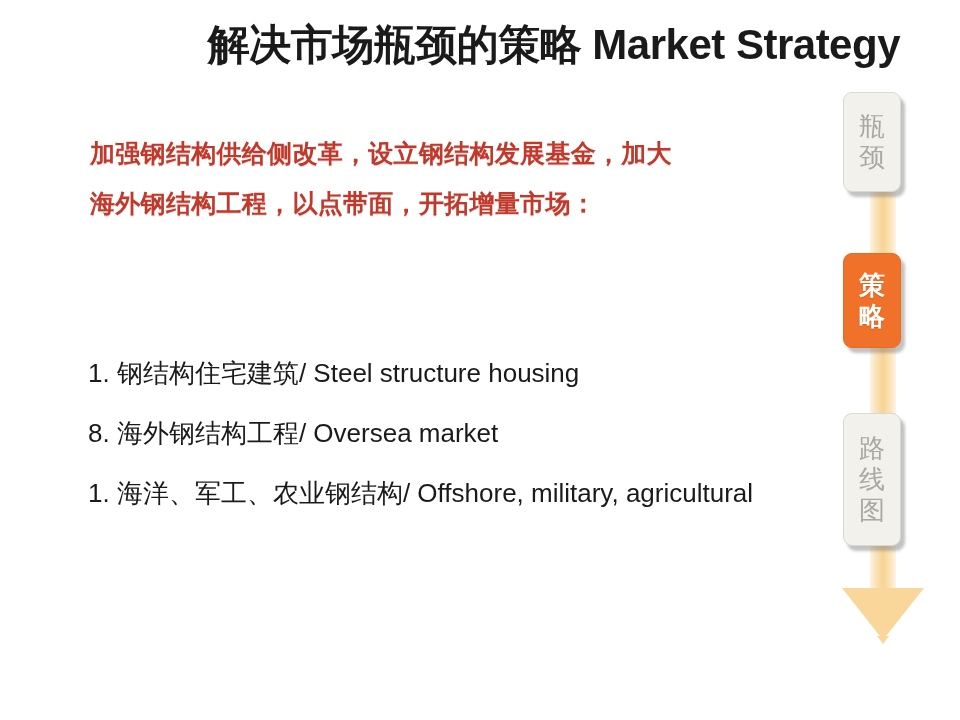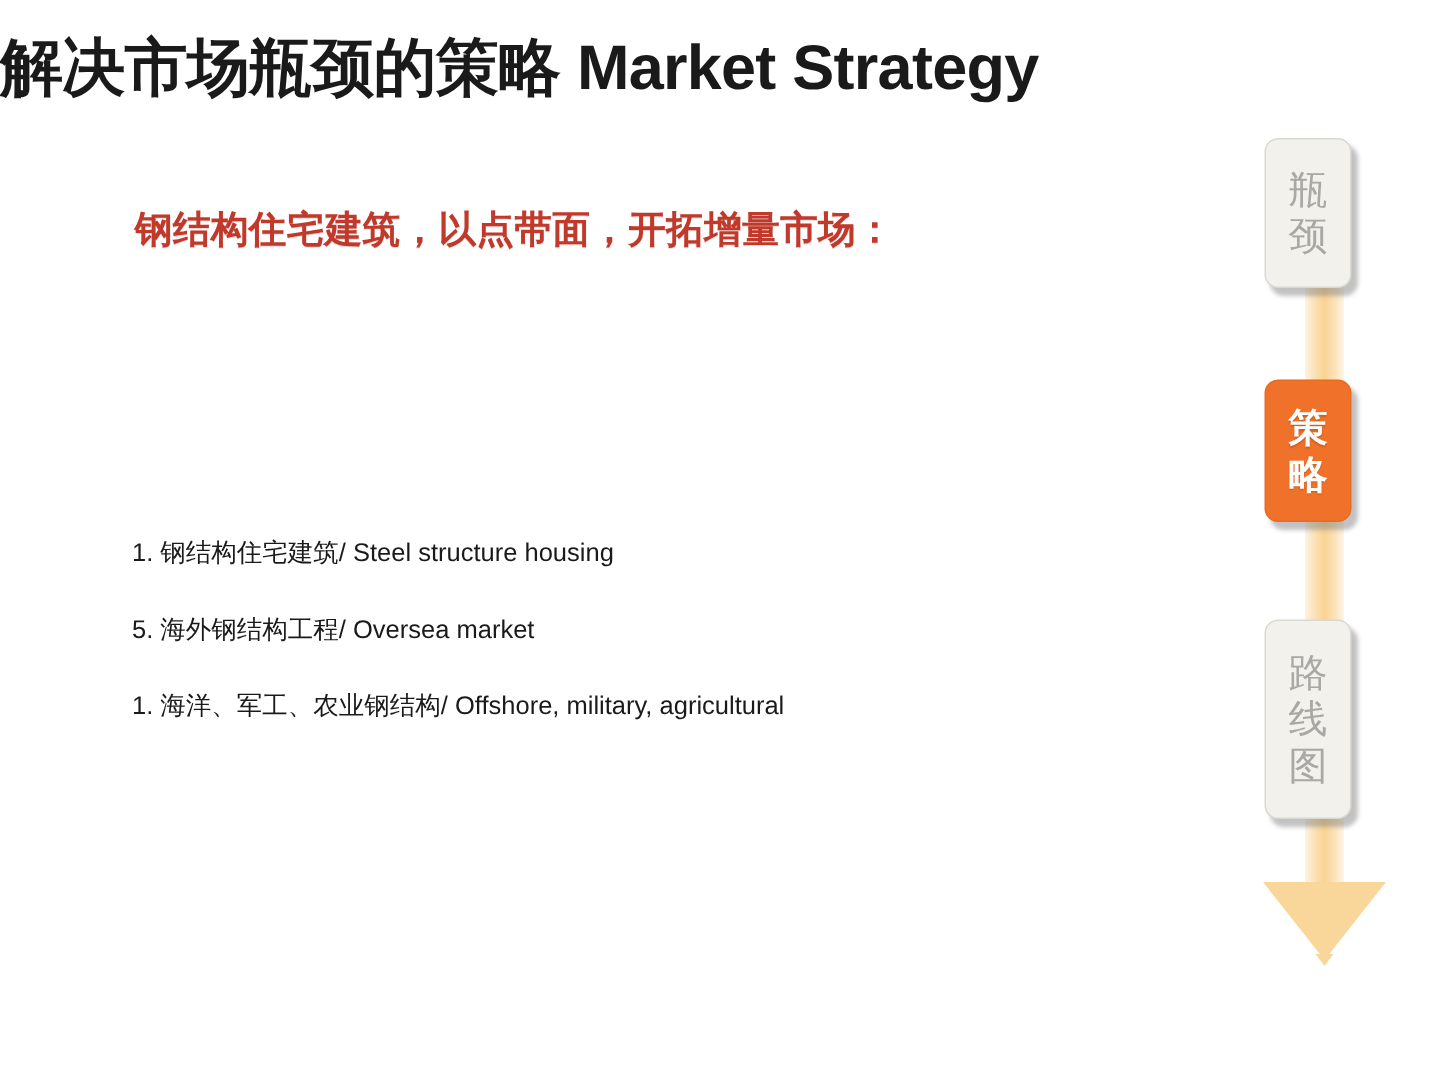--- a/index.html
+++ b/index.html
@@ -15,21 +15,21 @@
     font-family: "Liberation Sans", sans-serif;
     background: #ffffff;
   }
 
   
   .slide-title {
     position: absolute;
     left: 0;
     top: 22px;
     width: 900px;
-    text-align: left;
+    text-align: right;
     font-size: 42px;
     font-weight: bold;
     color: #1a1a1a;
     letter-spacing: -0.5px;
     white-space: nowrap;
     line-height: 1.1;
   }
 
   
   .red-paragraph {
@@ -56,21 +56,21 @@
   }
 
   
   .item-list {
     position: absolute;
     left: 88px;
     top: 360px;
     width: 760px;
   }
   .list-item {
-    font-size: 17px;
+    font-size: 26px;
     color: #1a1a1a;
     line-height: 1.0;
     margin-bottom: 34px;
     white-space: nowrap;
     font-weight: normal;
   }
   .list-item:last-child { margin-bottom: 0; }
 
   
   .nav-rail {
@@ -154,26 +154,27 @@
   #nav-box-0 { top: 12px;  height: 100px; }
   #nav-box-1 { top: 173px; height: 95px;  }
   #nav-box-2 { top: 333px; height: 133px; }
 </style>
 </head>
 <body>
 
 <div class="slide-title">解决市场瓶颈的策略 Market Strategy</div>
 
 <div class="red-paragraph">
-  <span class="rp-line">钢结构住宅建筑，以点带面，开拓增量市场：</span>
+  <span class="rp-line">加强钢结构供给侧改革，设立钢结构发展基金，加大</span>
+  <span class="rp-line">海外钢结构工程，以点带面，开拓增量市场：</span>
 </div>
 
 <div class="item-list">
   <div class="list-item">1. 钢结构住宅建筑/ Steel structure housing</div>
-  <div class="list-item">5. 海外钢结构工程/ Oversea market</div>
+  <div class="list-item">8. 海外钢结构工程/ Oversea market</div>
   <div class="list-item">1. 海洋、军工、农业钢结构/ Offshore, military, agricultural</div>
 </div>
 
 <div class="nav-rail">
 
   <div class="arrow-shaft"></div>
   <div class="arrow-head"></div>
   <div class="arrow-head-tip"></div>
 
   <div class="nav-box inactive" id="nav-box-0">

